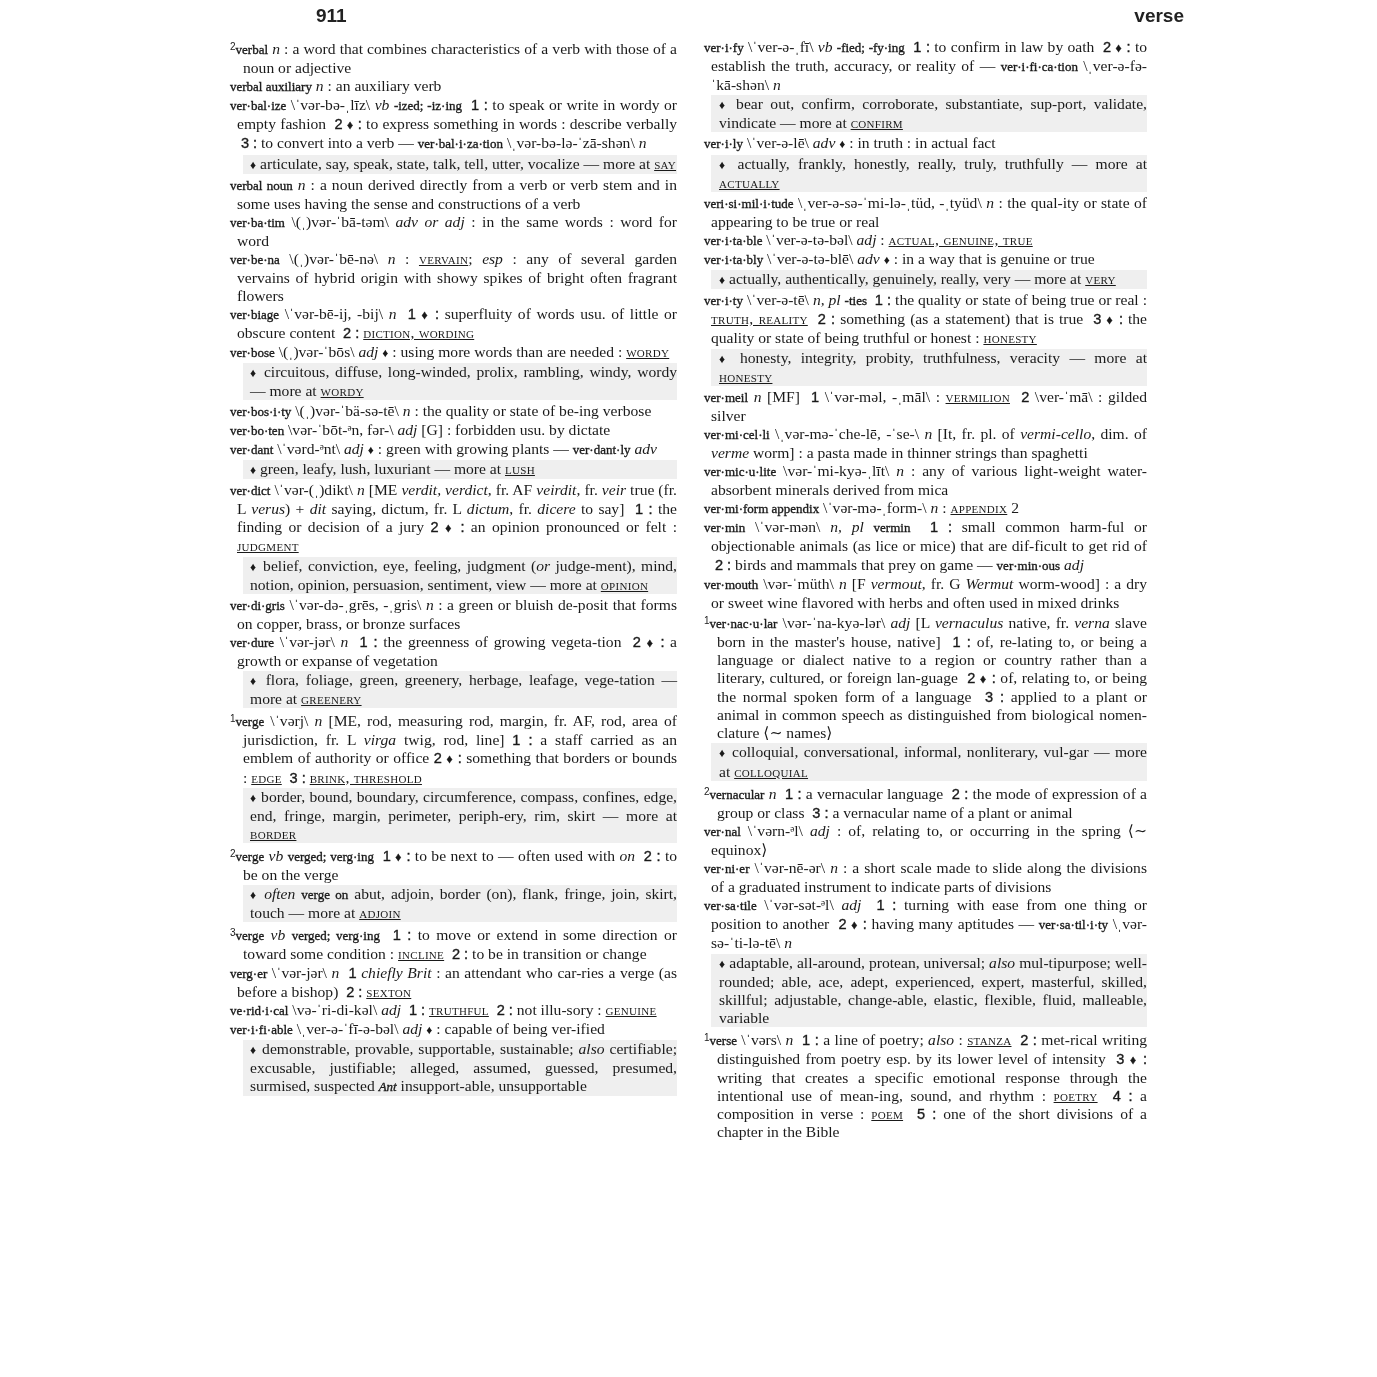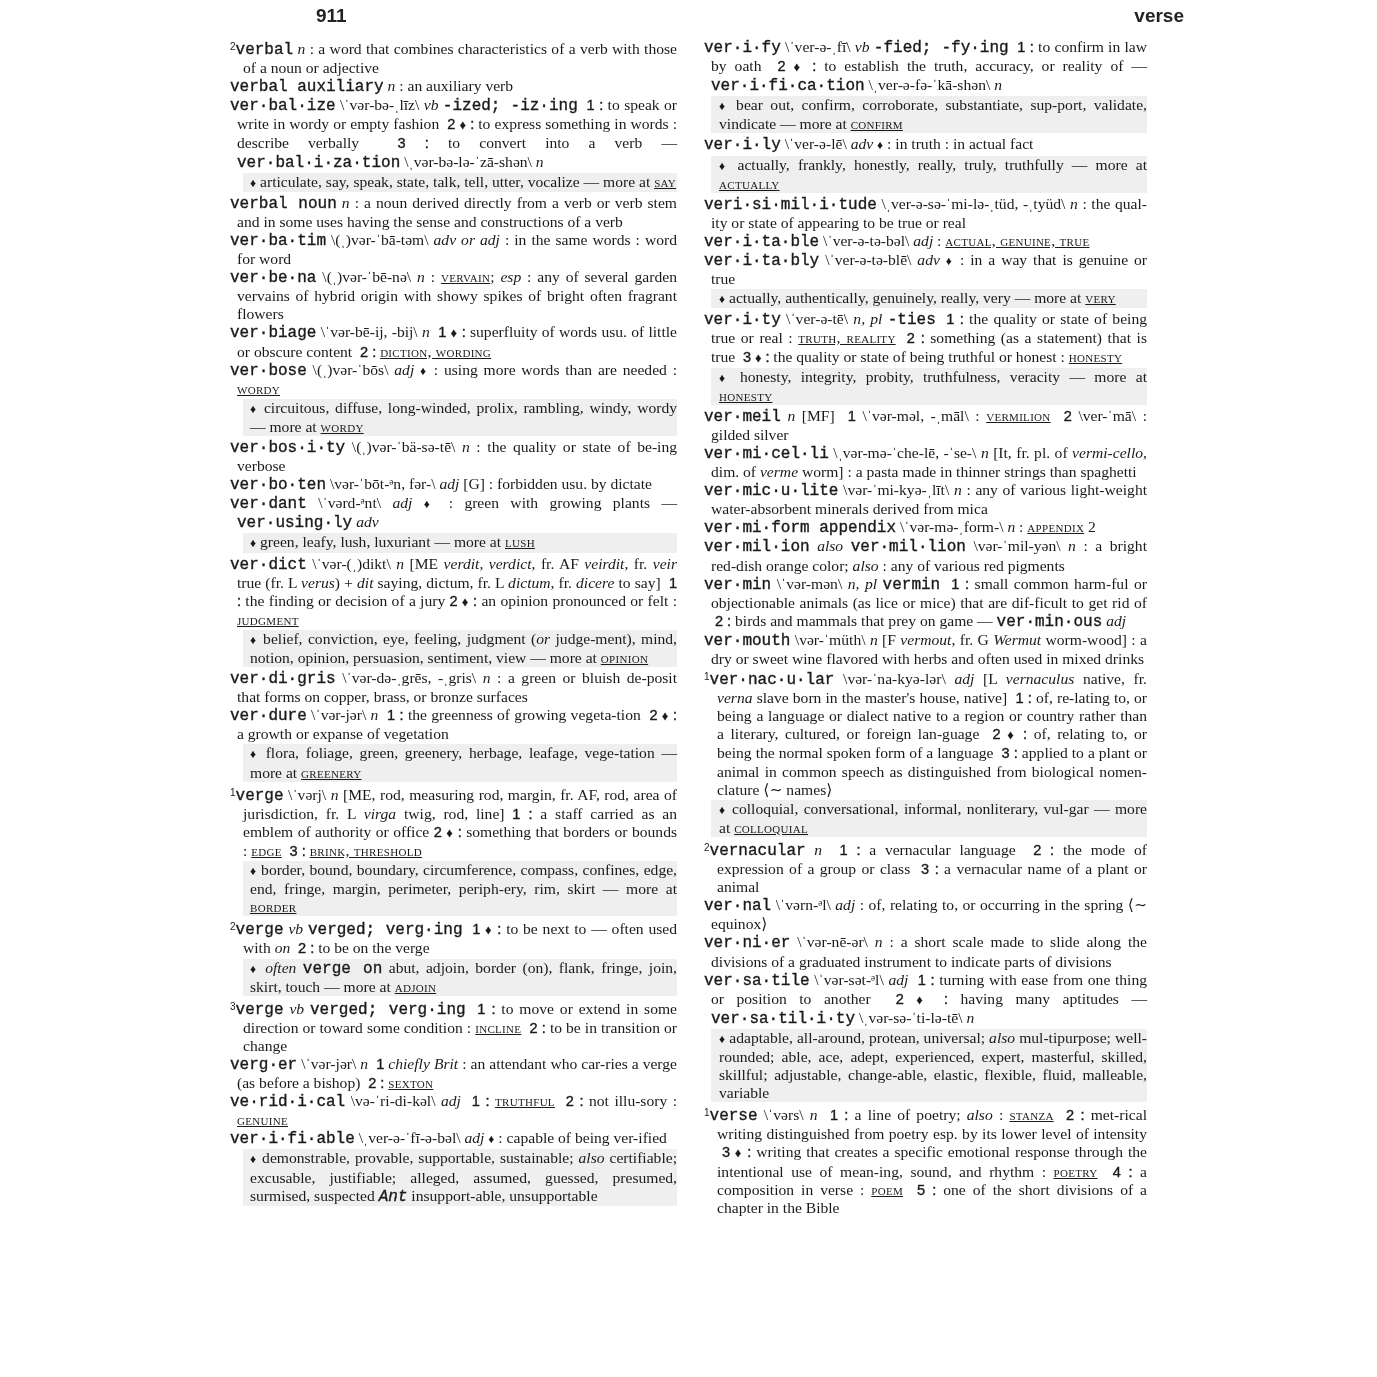--- a/index.html
+++ b/index.html
@@ -8,21 +8,21 @@
   .page-header { position: absolute; top: 8px; left: 0; width: 1377px; height: 30px; padding-left: 37px; }
   .page-number { position: absolute; left: 316px; top: -3px; font-family: "Liberation Sans", "DejaVu Sans", sans-serif;
                  font-weight: bold; font-size: 19px; color: #222; }
   .guide-word { position: absolute; right: 230px; top: -3px; font-family: "Liberation Sans", "DejaVu Sans", sans-serif;
                 font-weight: bold; font-size: 19px; color: #222; }
   .column { position: absolute; top: 38px; font-size: 15.6px; line-height: 18.1px; text-align: justify; }
   .col-left { left: 230px; width: 447px; }
   .col-right { left: 704px; width: 443px; }
   .entry { padding-left: 7px; text-indent: -7px; margin: 0 0 0 0; hyphens: manual; }
   .entry.sup { padding-left: 13px; text-indent: -13px; }
-  .hw, .b { font-family: Liberation Mono, monospace; font-weight: normal; font-size: 16px; -webkit-text-stroke: 0.35px #1a1a1a; }
+  .hw, .b { font-family: Liberation Serif, serif; font-weight: normal; font-size: 13px; -webkit-text-stroke: 0.35px #1a1a1a; }
   .num { font-family: "Liberation Sans", "DejaVu Sans", sans-serif; font-size: 14.6px; -webkit-text-stroke: 0.35px #1a1a1a; }
   .sc { font-variant: small-caps; letter-spacing: 0.3px; text-decoration: underline; }
   .i { font-style: italic; }
   .hsup { font-family: "Liberation Sans", "DejaVu Sans", sans-serif; font-size: 10px; vertical-align: 4px; font-weight: normal; }
   .syn { background: #efefef; margin: 1px 0 2px 13px; padding: 0 0 0 7px; text-indent: 0; }
   .col-right .syn { margin-left: 7px; padding-left: 8px; }
   .dia { font-size: 12px; }
 </style>
 </head>
 <body>
@@ -38,21 +38,21 @@
     <div class="entry"><span class="hw">ver·bal·ize</span><span> \ˈvər-bə-ˌlīz\ <span class="i">vb</span> <span class="b">-ized; -iz·ing</span> &nbsp;<span class="num">1 :</span> to speak or write in wordy or empty fashion &nbsp;<span class="num">2 <span class="dia">♦</span> :</span> to express something in words : describe verbally &nbsp;<span class="num">3 :</span> to convert into a verb — <span class="b">ver·bal·i·za·tion</span> \ˌvər-bə-lə-ˈzā-shən\ <span class="i">n</span></span></div>
     <div class="syn"><span class="dia">♦</span> articulate, say, speak, state, talk, tell, utter, vocalize — more at <span class="sc">say</span></div>
     <div class="entry"><span class="hw">verbal noun</span><span> <span class="i">n</span> : a noun derived directly from a verb or verb stem and in some uses having the sense and constructions of a verb</span></div>
     <div class="entry"><span class="hw">ver·ba·tim</span><span> \(ˌ)vər-ˈbā-təm\ <span class="i">adv or adj</span> : in the same words : word for word</span></div>
     <div class="entry"><span class="hw">ver·be·na</span><span> \(ˌ)vər-ˈbē-nə\ <span class="i">n</span> : <span class="sc">vervain</span>; <span class="i">esp</span> : any of several garden vervains of hybrid origin with showy spikes of bright often fragrant flowers</span></div>
     <div class="entry"><span class="hw">ver·biage</span><span> \ˈvər-bē-ij, -bij\ <span class="i">n</span> &nbsp;<span class="num">1 <span class="dia">♦</span> :</span> superfluity of words usu. of little or obscure content &nbsp;<span class="num">2 :</span> <span class="sc">diction, wording</span></span></div>
     <div class="entry"><span class="hw">ver·bose</span><span> \(ˌ)vər-ˈbōs\ <span class="i">adj</span> <span class="dia">♦</span> : using more words than are needed : <span class="sc">wordy</span></span></div>
     <div class="syn"><span class="dia">♦</span> circuitous, diffuse, long-winded, prolix, rambling, windy, wordy — more at <span class="sc">wordy</span></div>
     <div class="entry"><span class="hw">ver·bos·i·ty</span><span> \(ˌ)vər-ˈbä-sə-tē\ <span class="i">n</span> : the quality or state of be-ing verbose</span></div>
     <div class="entry"><span class="hw">ver·bo·ten</span><span> \vər-ˈbōt-ᵊn, fər-\ <span class="i">adj</span> [G] : forbidden usu. by dictate</span></div>
-    <div class="entry"><span class="hw">ver·dant</span><span> \ˈvərd-ᵊnt\ <span class="i">adj</span> <span class="dia">♦</span> : green with growing plants — <span class="b">ver·using·ly</span> <span class="i">adv</span></span></div>
+    <div class="entry"><span class="hw">ver·dant</span><span> \ˈvərd-ᵊnt\ <span class="i">adj</span> <span class="dia">♦</span> : green with growing plants — <span class="b">ver·dant·ly</span> <span class="i">adv</span></span></div>
     <div class="syn"><span class="dia">♦</span> green, leafy, lush, luxuriant — more at <span class="sc">lush</span></div>
     <div class="entry"><span class="hw">ver·dict</span><span> \ˈvər-(ˌ)dikt\ <span class="i">n</span> [ME <span class="i">verdit, verdict</span>, fr. AF <span class="i">veirdit</span>, fr. <span class="i">veir</span> true (fr. L <span class="i">verus</span>) + <span class="i">dit</span> saying, dictum, fr. L <span class="i">dictum</span>, fr. <span class="i">dicere</span> to say] &nbsp;<span class="num">1 :</span> the finding or decision of a jury <span class="num">2 <span class="dia">♦</span> :</span> an opinion pronounced or felt : <span class="sc">judgment</span></span></div>
     <div class="syn"><span class="dia">♦</span> belief, conviction, eye, feeling, judgment (<span class="i">or</span> judge-ment), mind, notion, opinion, persuasion, sentiment, view — more at <span class="sc">opinion</span></div>
     <div class="entry"><span class="hw">ver·di·gris</span><span> \ˈvər-də-ˌgrēs, -ˌgris\ <span class="i">n</span> : a green or bluish de-posit that forms on copper, brass, or bronze surfaces</span></div>
     <div class="entry"><span class="hw">ver·dure</span><span> \ˈvər-jər\ <span class="i">n</span> &nbsp;<span class="num">1 :</span> the greenness of growing vegeta-tion &nbsp;<span class="num">2 <span class="dia">♦</span> :</span> a growth or expanse of vegetation</span></div>
     <div class="syn"><span class="dia">♦</span> flora, foliage, green, greenery, herbage, leafage, vege-tation — more at <span class="sc">greenery</span></div>
     <div class="entry sup"><span class="hsup">1</span><span class="hw">verge</span><span> \ˈvərj\ <span class="i">n</span> [ME, rod, measuring rod, margin, fr. AF, rod, area of jurisdiction, fr. L <span class="i">virga</span> twig, rod, line] <span class="num">1 :</span> a staff carried as an emblem of authority or office <span class="num">2 <span class="dia">♦</span> :</span> something that borders or bounds : <span class="sc">edge</span> &nbsp;<span class="num">3 :</span> <span class="sc">brink, threshold</span></span></div>
     <div class="syn"><span class="dia">♦</span> border, bound, boundary, circumference, compass, confines, edge, end, fringe, margin, perimeter, periph-ery, rim, skirt — more at <span class="sc">border</span></div>
     <div class="entry sup"><span class="hsup">2</span><span class="hw">verge</span><span> <span class="i">vb</span> <span class="b">verged; verg·ing</span> &nbsp;<span class="num">1 <span class="dia">♦</span> :</span> to be next to — often used with <span class="i">on</span> &nbsp;<span class="num">2 :</span> to be on the verge</span></div>
     <div class="syn"><span class="dia">♦</span> <span class="i">often</span> <span class="b">verge on</span> abut, adjoin, border (on), flank, fringe, join, skirt, touch — more at <span class="sc">adjoin</span></div>
@@ -70,21 +70,20 @@
     <div class="entry"><span class="hw">veri·si·mil·i·tude</span><span> \ˌver-ə-sə-ˈmi-lə-ˌtüd, -ˌtyüd\ <span class="i">n</span> : the qual-ity or state of appearing to be true or real</span></div>
     <div class="entry"><span class="hw">ver·i·ta·ble</span><span> \ˈver-ə-tə-bəl\ <span class="i">adj</span> : <span class="sc">actual, genuine, true</span></span></div>
     <div class="entry"><span class="hw">ver·i·ta·bly</span><span> \ˈver-ə-tə-blē\ <span class="i">adv</span> <span class="dia">♦</span> : in a way that is genuine or true</span></div>
     <div class="syn"><span class="dia">♦</span> actually, authentically, genuinely, really, very — more at <span class="sc">very</span></div>
     <div class="entry"><span class="hw">ver·i·ty</span><span> \ˈver-ə-tē\ <span class="i">n, pl</span> <span class="b">-ties</span> &nbsp;<span class="num">1 :</span> the quality or state of being true or real : <span class="sc">truth, reality</span> &nbsp;<span class="num">2 :</span> something (as a statement) that is true &nbsp;<span class="num">3 <span class="dia">♦</span> :</span> the quality or state of being truthful or honest : <span class="sc">honesty</span></span></div>
     <div class="syn"><span class="dia">♦</span> honesty, integrity, probity, truthfulness, veracity — more at <span class="sc">honesty</span></div>
     <div class="entry"><span class="hw">ver·meil</span><span> <span class="i">n</span> [MF] &nbsp;<span class="num">1</span> \ˈvər-məl, -ˌmāl\ : <span class="sc">vermilion</span> &nbsp;<span class="num">2</span> \ver-ˈmā\ : gilded silver</span></div>
     <div class="entry"><span class="hw">ver·mi·cel·li</span><span> \ˌvər-mə-ˈche-lē, -ˈse-\ <span class="i">n</span> [It, fr. pl. of <span class="i">vermi-cello</span>, dim. of <span class="i">verme</span> worm] : a pasta made in thinner strings than spaghetti</span></div>
     <div class="entry"><span class="hw">ver·mic·u·lite</span><span> \vər-ˈmi-kyə-ˌlīt\ <span class="i">n</span> : any of various light-weight water-absorbent minerals derived from mica</span></div>
     <div class="entry"><span class="hw">ver·mi·form appendix</span><span> \ˈvər-mə-ˌform-\ <span class="i">n</span> : <span class="sc">appendix</span> 2</span></div>
-    <div class="entry"><span class="hw">ver·mil·ion</span><span> <span class="i">also</span> <span class="b">ver·mil·lion</span> \vər-ˈmil-yən\ <span class="i">n</span> : a bright red-dish orange color; <span class="i">also</span> : any of various red pigments</span></div>
     <div class="entry"><span class="hw">ver·min</span><span> \ˈvər-mən\ <span class="i">n, pl</span> <span class="b">vermin</span> &nbsp;<span class="num">1 :</span> small common harm-ful or objectionable animals (as lice or mice) that are dif-ficult to get rid of &nbsp;<span class="num">2 :</span> birds and mammals that prey on game — <span class="b">ver·min·ous</span> <span class="i">adj</span></span></div>
     <div class="entry"><span class="hw">ver·mouth</span><span> \vər-ˈmüth\ <span class="i">n</span> [F <span class="i">vermout</span>, fr. G <span class="i">Wermut</span> worm-wood] : a dry or sweet wine flavored with herbs and often used in mixed drinks</span></div>
     <div class="entry sup"><span class="hsup">1</span><span class="hw">ver·nac·u·lar</span><span> \vər-ˈna-kyə-lər\ <span class="i">adj</span> [L <span class="i">vernaculus</span> native, fr. <span class="i">verna</span> slave born in the master's house, native] &nbsp;<span class="num">1 :</span> of, re-lating to, or being a language or dialect native to a region or country rather than a literary, cultured, or foreign lan-guage &nbsp;<span class="num">2 <span class="dia">♦</span> :</span> of, relating to, or being the normal spoken form of a language &nbsp;<span class="num">3 :</span> applied to a plant or animal in common speech as distinguished from biological nomen-clature ⟨∼ names⟩</span></div>
     <div class="syn"><span class="dia">♦</span> colloquial, conversational, informal, nonliterary, vul-gar — more at <span class="sc">colloquial</span></div>
     <div class="entry sup"><span class="hsup">2</span><span class="hw">vernacular</span><span> <span class="i">n</span> &nbsp;<span class="num">1 :</span> a vernacular language &nbsp;<span class="num">2 :</span> the mode of expression of a group or class &nbsp;<span class="num">3 :</span> a vernacular name of a plant or animal</span></div>
     <div class="entry"><span class="hw">ver·nal</span><span> \ˈvərn-ᵊl\ <span class="i">adj</span> : of, relating to, or occurring in the spring ⟨∼ equinox⟩</span></div>
     <div class="entry"><span class="hw">ver·ni·er</span><span> \ˈvər-nē-ər\ <span class="i">n</span> : a short scale made to slide along the divisions of a graduated instrument to indicate parts of divisions</span></div>
     <div class="entry"><span class="hw">ver·sa·tile</span><span> \ˈvər-sət-ᵊl\ <span class="i">adj</span> &nbsp;<span class="num">1 :</span> turning with ease from one thing or position to another &nbsp;<span class="num">2 <span class="dia">♦</span> :</span> having many aptitudes — <span class="b">ver·sa·til·i·ty</span> \ˌvər-sə-ˈti-lə-tē\ <span class="i">n</span></span></div>
     <div class="syn"><span class="dia">♦</span> adaptable, all-around, protean, universal; <span class="i">also</span> mul-tipurpose; well-rounded; able, ace, adept, experienced, expert, masterful, skilled, skillful; adjustable, change-able, elastic, flexible, fluid, malleable, variable</div>
     <div class="entry sup"><span class="hsup">1</span><span class="hw">verse</span><span> \ˈvərs\ <span class="i">n</span> &nbsp;<span class="num">1 :</span> a line of poetry; <span class="i">also</span> : <span class="sc">stanza</span> &nbsp;<span class="num">2 :</span> met-rical writing distinguished from poetry esp. by its lower level of intensity &nbsp;<span class="num">3 <span class="dia">♦</span> :</span> writing that creates a specific emotional response through the intentional use of mean-ing, sound, and rhythm : <span class="sc">poetry</span> &nbsp;<span class="num">4 :</span> a composition in verse : <span class="sc">poem</span> &nbsp;<span class="num">5 :</span> one of the short divisions of a chapter in the Bible</span></div>

